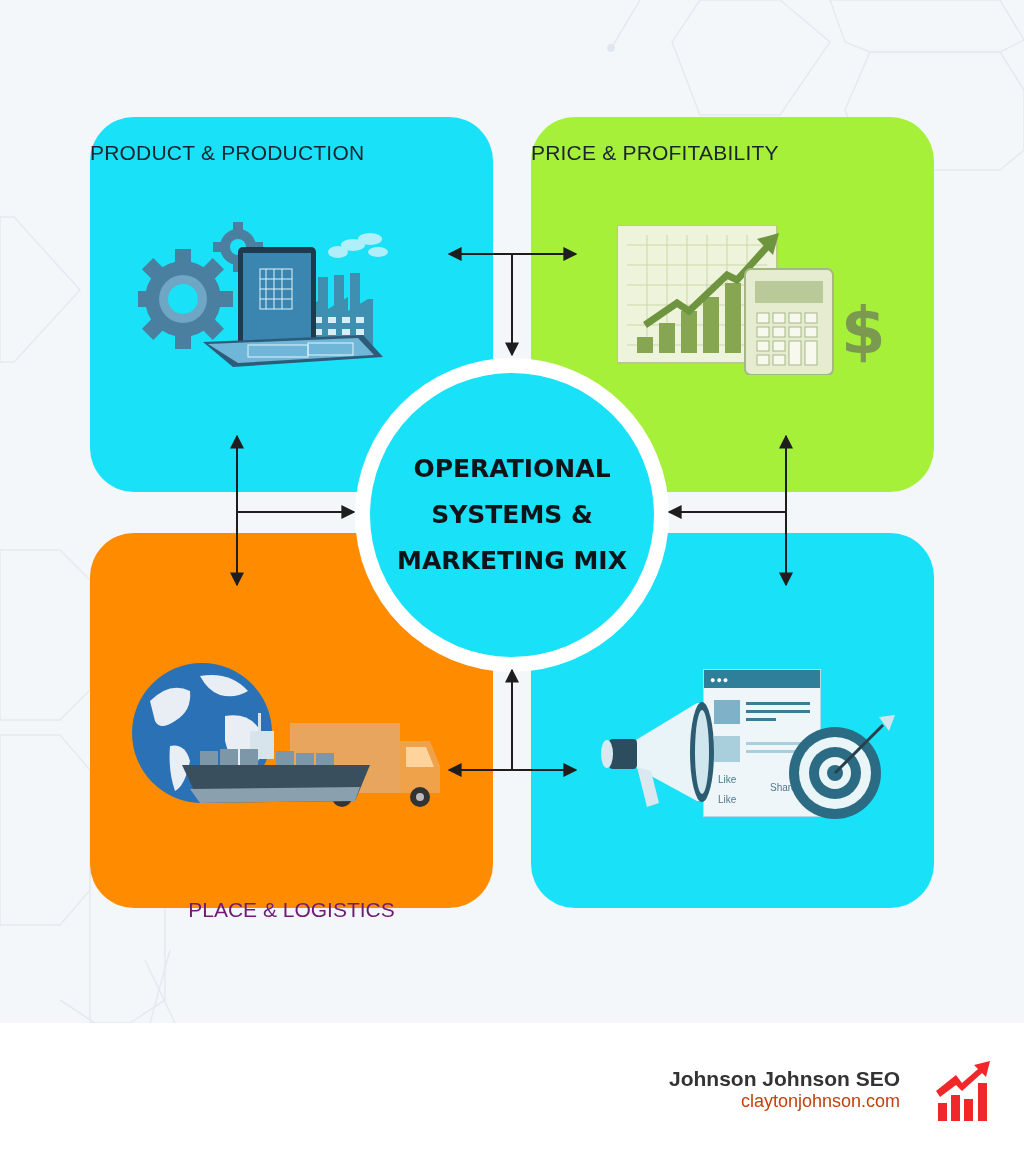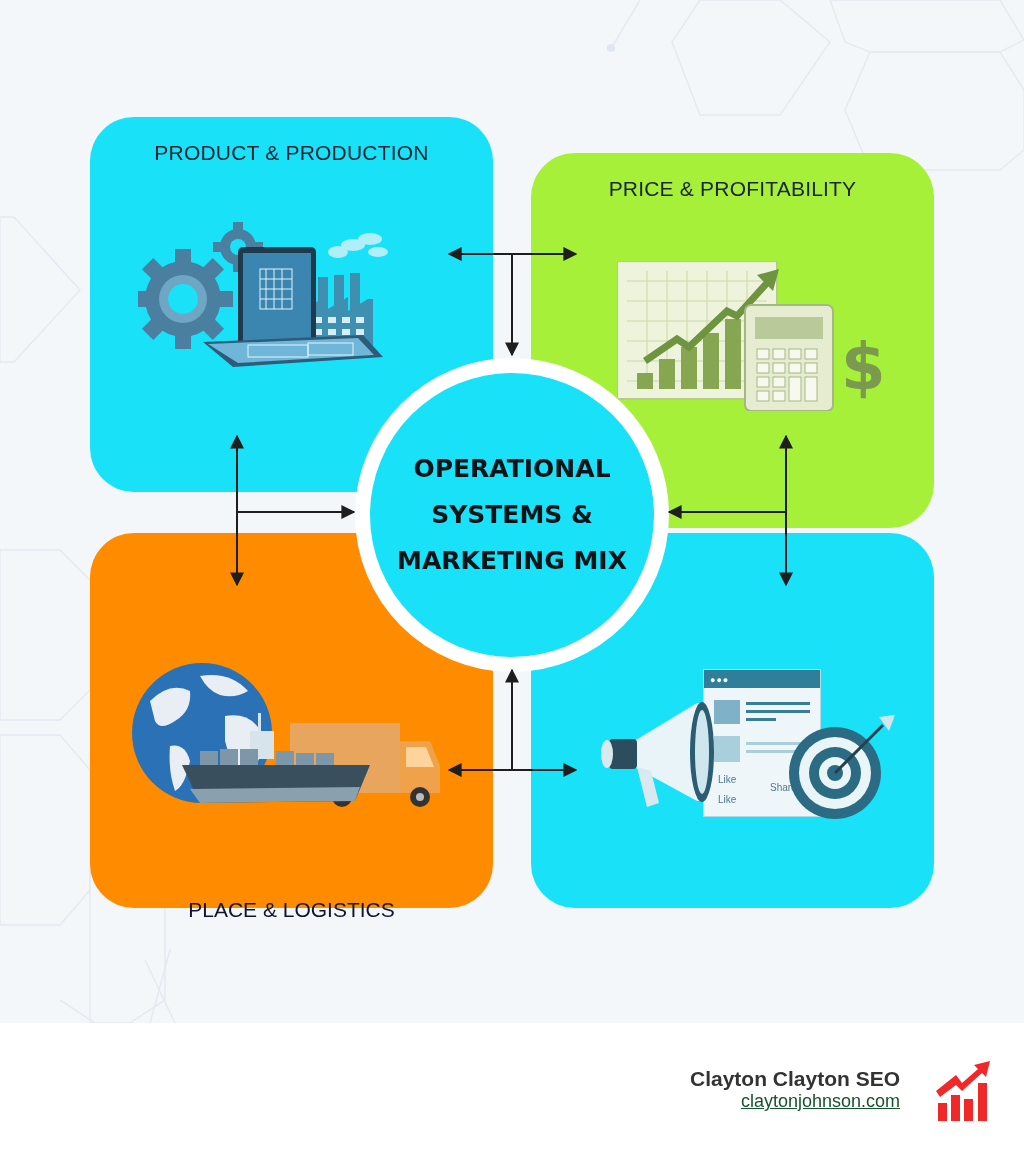--- a/index.html
+++ b/index.html
@@ -8,37 +8,37 @@
 
   .canvas { position: absolute; left: 0; top: 0; width: 1024px; height: 1023px; background: #f4f7fa; overflow: hidden; }
   .bg-hex { position: absolute; left: 0; top: 0; width: 1024px; height: 1023px; }
 
   .quad { position: absolute; width: 403px; height: 375px; border-radius: 44px; }
   .q-tl { left: 90px; top: 117px; }
   .q-tr { left: 531px; top: 117px; }
   .q-bl { left: 90px; top: 533px; }
   .q-br { left: 531px; top: 533px; }
 
-  .quad-title { position: absolute; width: 100%; text-align: center; font-size: 21px; color: #1b2430; letter-spacing: 0.2px; }
+  .quad-title { position: absolute; width: 100%; font-size: 21px; color: #1b2430; letter-spacing: 0.2px; }
   .quad .quad-title { top: 24px; }
-  .outer-title { position: absolute; font-size: 21px; color: #0f172a; text-align: center; width: 403px; top: 898px; }
+  .outer-title { position: absolute; font-size: 21px; color: #701a75; text-align: center; width: 403px; top: 898px; }
   .ot-left { left: 90px; }
   .ot-right { left: 531px; }
 
   .illus { position: absolute; }
 
   .hub-ring { position: absolute; left: 355px; top: 358px; width: 314px; height: 314px; border-radius: 50%; background: #ffffff; }
   .hub { position: absolute; left: 370px; top: 373px; width: 284px; height: 284px; border-radius: 50%; display: flex; align-items: center; justify-content: center; }
   .hub-title { font-family: "DejaVu Sans", sans-serif; font-weight: bold; font-size: 25px; line-height: 46px; text-align: center; color: #101418; width: 240px; }
 
   .arrows { position: absolute; left: 0; top: 0; width: 1024px; height: 1023px; pointer-events: none; }
 
   .footer { position: absolute; left: 0; top: 1023px; width: 1024px; height: 131px; background: #ffffff; }
   .brand-name { position: absolute; right: 124px; top: 44px; font-size: 21px; font-weight: bold; color: #333333; text-align: right; white-space: nowrap; }
-  .brand-url { position: absolute; right: 124px; top: 68px; font-size: 18px; color: #14532d; text-align: right; white-space: nowrap; text-decoration: underline; }
+  .brand-url { position: absolute; right: 124px; top: 68px; font-size: 18px; color: #c2410c; text-align: right; white-space: nowrap; }
   .brand-logo { position: absolute; left: 934px; top: 36px; width: 58px; height: 62px; }
 </style>
 </head>
 <body>
 
 <div class="canvas">
 
   <svg class="bg-hex" viewBox="0 0 1024 1023">
     <g fill="none" stroke="#e3eaf1" stroke-width="1.5">
       <polygon points="700,0 780,0 830,42 780,115 700,115 672,42"></polygon>
@@ -123,21 +123,21 @@
       </g>
       <polygon points="65,125 225,118 245,140 95,150" fill="#2c5c7a"></polygon>
       <polygon points="70,127 220,121 236,138 100,146" fill="#6fb6d8"></polygon>
       <g stroke="#e0f4fb" stroke-width="1" fill="none">
         <rect x="110" y="128" width="60" height="12"></rect>
           <rect x="170" y="126" width="45" height="12"></rect>
       </g>
     </svg>
   </div>
 
-  <div class="quad q-tr" style="background:#a6f03a;margin-top:36px;">
+  <div class="quad q-tr" style="background:#a6f03a;">
     <div class="quad-title">PRICE &amp; PROFITABILITY</div>
     <svg class="illus" style="left:86px; top:108px;" width="270" height="150" viewBox="0 0 270 150">
 
       <rect x="0" y="0" width="160" height="138" fill="#eef4dc" stroke="#b8c98e" stroke-width="2"></rect>
       <g stroke="#c9d7a6" stroke-width="1">
         <line x1="10" y1="20" x2="150" y2="20"></line>
           <line x1="10" y1="40" x2="150" y2="40"></line>
           <line x1="10" y1="60" x2="150" y2="60"></line>
         <line x1="10" y1="80" x2="150" y2="80"></line>
           <line x1="10" y1="100" x2="150" y2="100"></line>
@@ -274,21 +274,21 @@
       <line x1="786" y1="436" x2="786" y2="585" marker-start="url(#ah)" marker-end="url(#ah)"></line>
       <line x1="786" y1="512" x2="669" y2="512" marker-end="url(#ah)"></line>
 
       <line x1="449" y1="770" x2="576" y2="770" marker-start="url(#ah)" marker-end="url(#ah)"></line>
       <line x1="512" y1="770" x2="512" y2="670" marker-end="url(#ah)"></line>
     </g>
   </svg>
 </div>
 
 <div class="footer">
-  <div class="brand-name">Clayton Clayton SEO</div>
+  <div class="brand-name">Johnson Johnson SEO</div>
   <div class="brand-url">claytonjohnson.com</div>
   <svg class="brand-logo" viewBox="0 0 58 62">
     <g fill="#f0282a">
       <rect x="4" y="44" width="9" height="18"></rect>
       <rect x="17" y="36" width="9" height="26"></rect>
       <rect x="30" y="40" width="9" height="22"></rect>
       <rect x="44" y="24" width="9" height="38"></rect>
       <polygon points="2,32 22,16 28,24 44,10 40,6 56,2 52,18 48,14 28,32 22,26 6,38"></polygon>
     </g>
   </svg>

